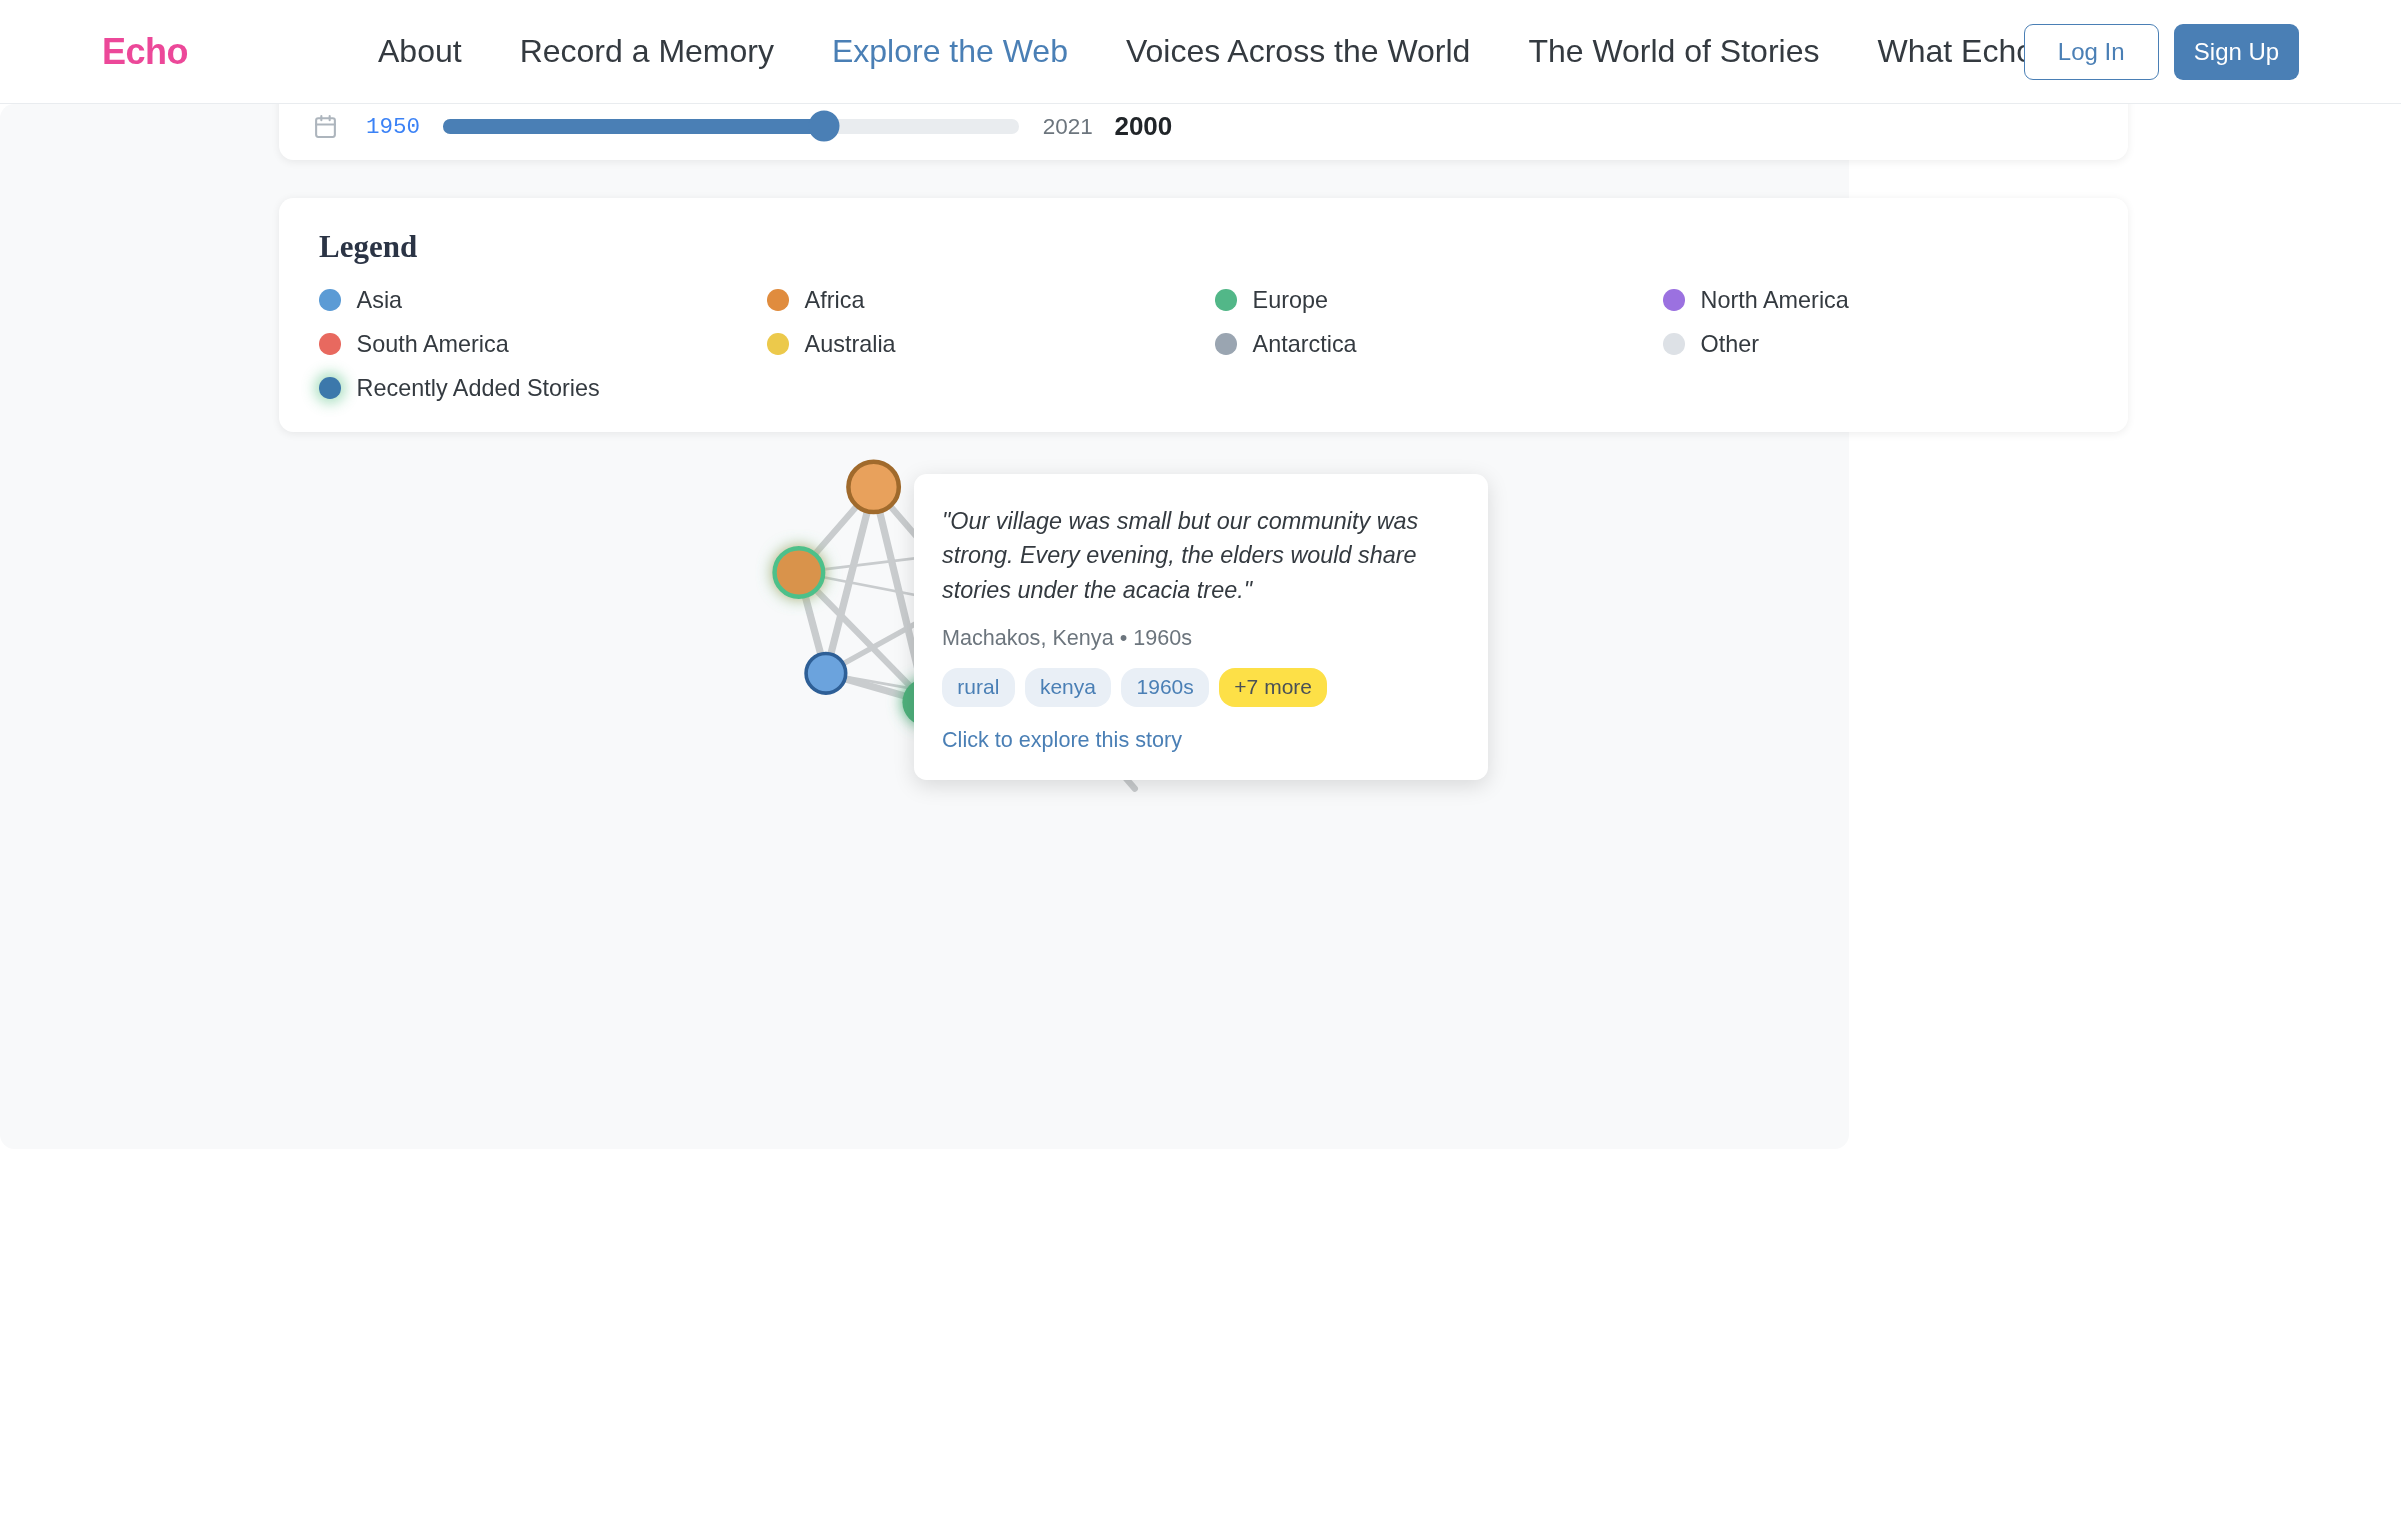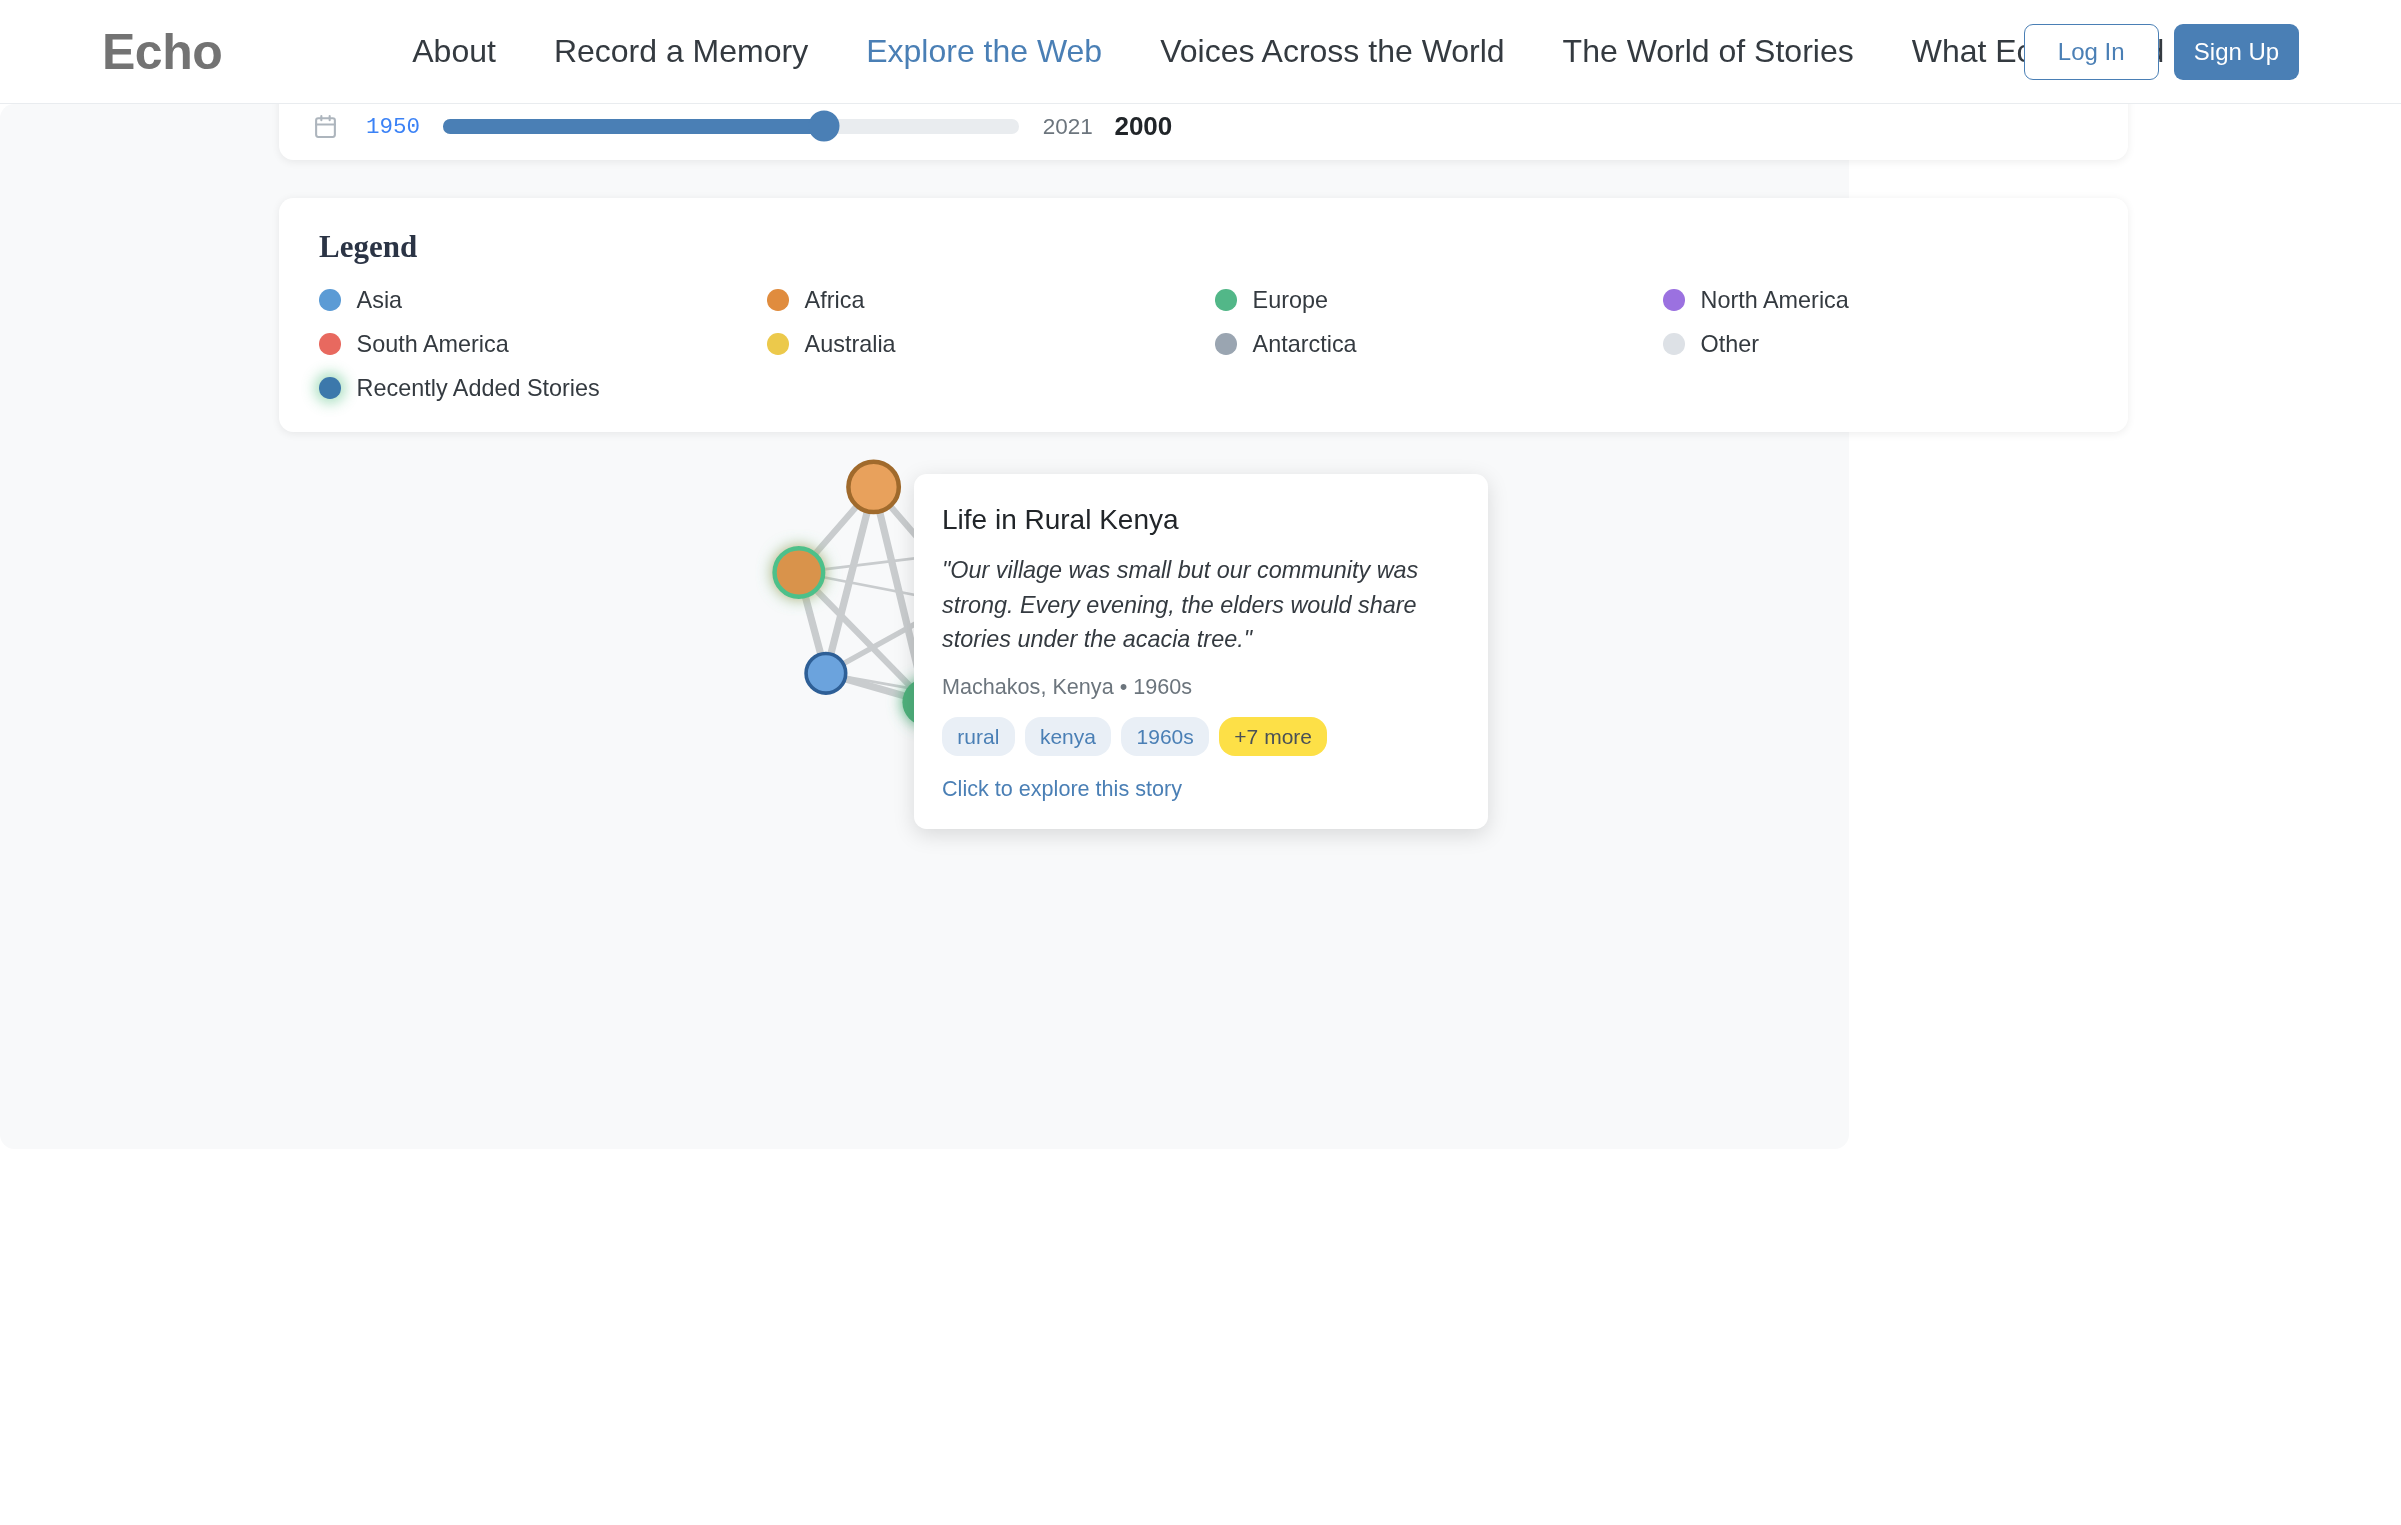--- a/index.html
+++ b/index.html
@@ -19,23 +19,23 @@
     width: 2401px;
     height: 104px;
     background: #ffffff;
     border-bottom: 0.9px solid #e9ecef;
     display: flex;
     align-items: center;
     z-index: 60;
   }
   .brand {
     margin-left: 102px;
-    font-size: 50px;
+    font-size: 36px;
     font-weight: 700;
-    color: #737373;
+    color: #ec4899;
     letter-spacing: -0.5px;
     line-height: 1;
     font-family: "Liberation Sans", sans-serif;
   }
   .nav {
     display: flex;
     align-items: center;
     margin-left: 190px;
     gap: 0px;
   }
@@ -393,21 +393,20 @@
       <g>
         <circle cx="970" cy="425" r="28" fill="#e8a15c" stroke="#a06a2c" stroke-width="5"></circle>
         <circle cx="887" cy="520" r="27" fill="#d9934c" stroke="#4ec08a" stroke-width="5" filter="url(#nodeGlowGreen)"></circle>
         <circle cx="917" cy="632" r="22" fill="#6ba3dd" stroke="#2e5f96" stroke-width="4"></circle>
         <circle cx="1028" cy="664" r="26" fill="#4fb07b" stroke="none" filter="url(#nodeGlowGreen)"></circle>
       </g>
     </svg>
   </section>
 
   <div class="story-tooltip" style="left:914px; top:370px;">
-    <div class="tt-title">Life in Rural Kenya</div>
     <div class="tt-quote">"Our village was small but our community was strong. Every evening, the elders would share stories under the acacia tree."</div>
     <div class="tt-meta">Machakos, Kenya • 1960s</div>
     <div class="tt-tags">
       <span class="tt-tag">rural</span>
       <span class="tt-tag">kenya</span>
       <span class="tt-tag">1960s</span>
       <span class="tt-tag more">+7 more</span>
     </div>
     <div class="tt-cta">Click to explore this story</div>
   </div>

